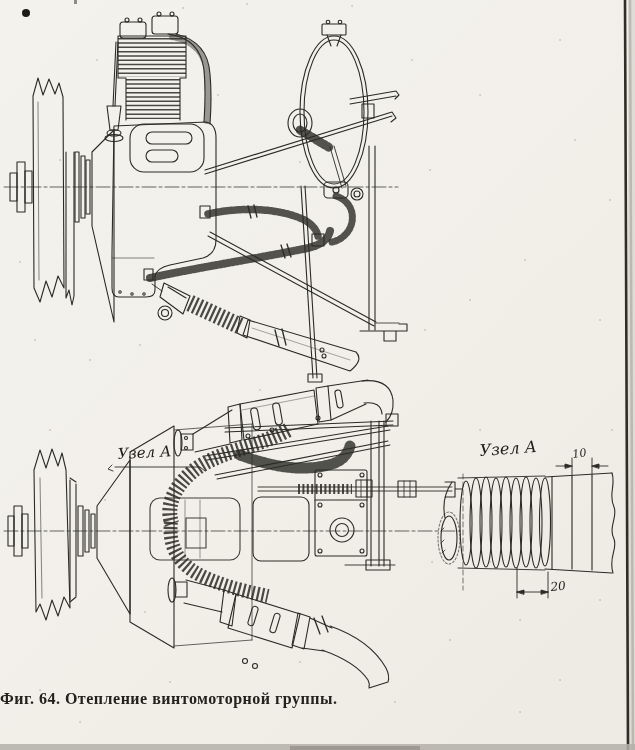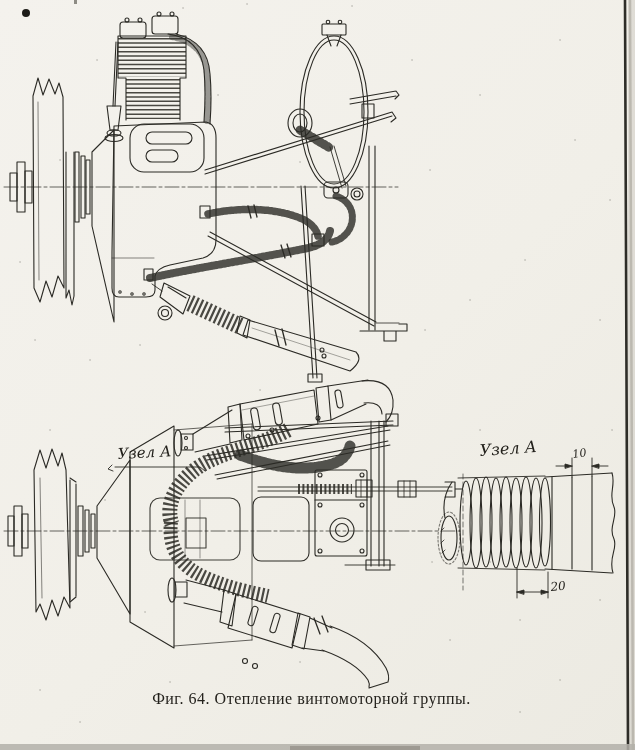--- a/index.html
+++ b/index.html
@@ -7,23 +7,22 @@
     position:relative;
     width:635px;height:750px;
     margin:0 auto;
     background:linear-gradient(135deg,#f4f2ed 0%,#f1efe8 55%,#eceae2 100%);
     overflow:hidden;
     font-family:"Liberation Serif", serif;
   }
   svg{position:absolute;left:0;top:0;}
   .caption{
     position:absolute;left:0;right:12px;top:690px;
-    text-align:center;
     font-family:"Liberation Serif", serif;
-    font-weight:400;
+    font-weight:700;
     font-size:16px;
     letter-spacing:0.5px;
     color:#23211c;
   }
   text{fill:#23211c;}
   .hand{font-family:"DejaVu Serif", serif;font-style:italic;}
   .dim{font-family:"DejaVu Serif", serif;font-style:italic;}
 </style>
 </head>
 <body>

